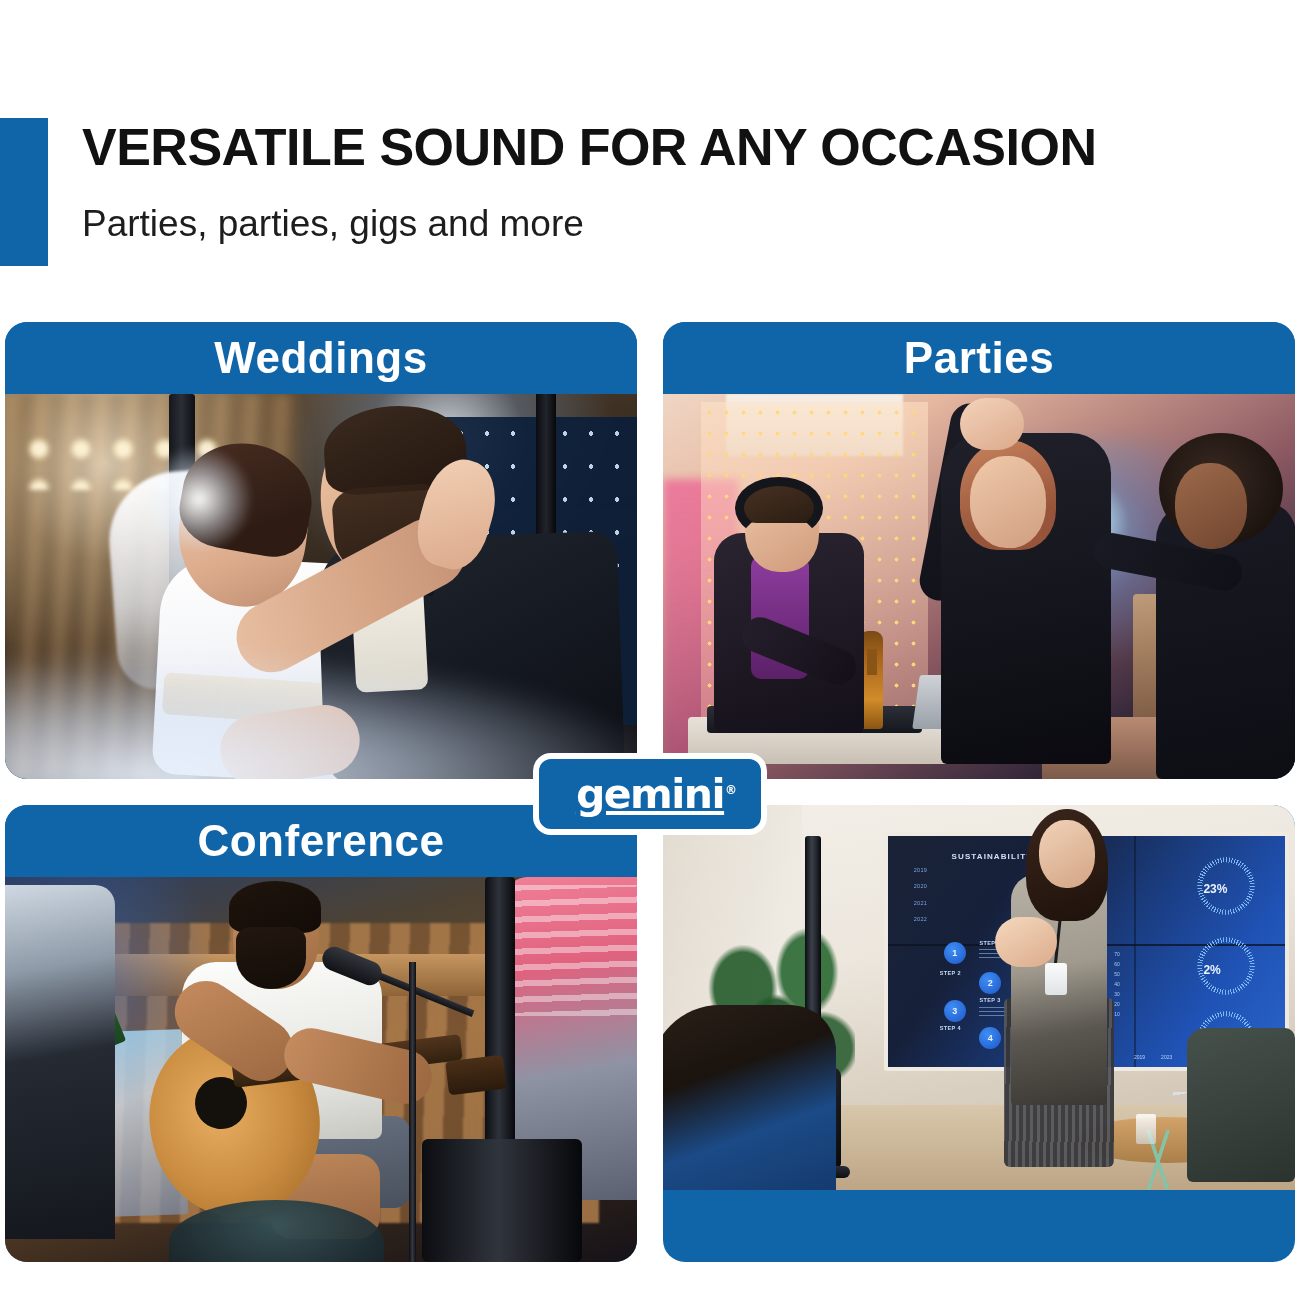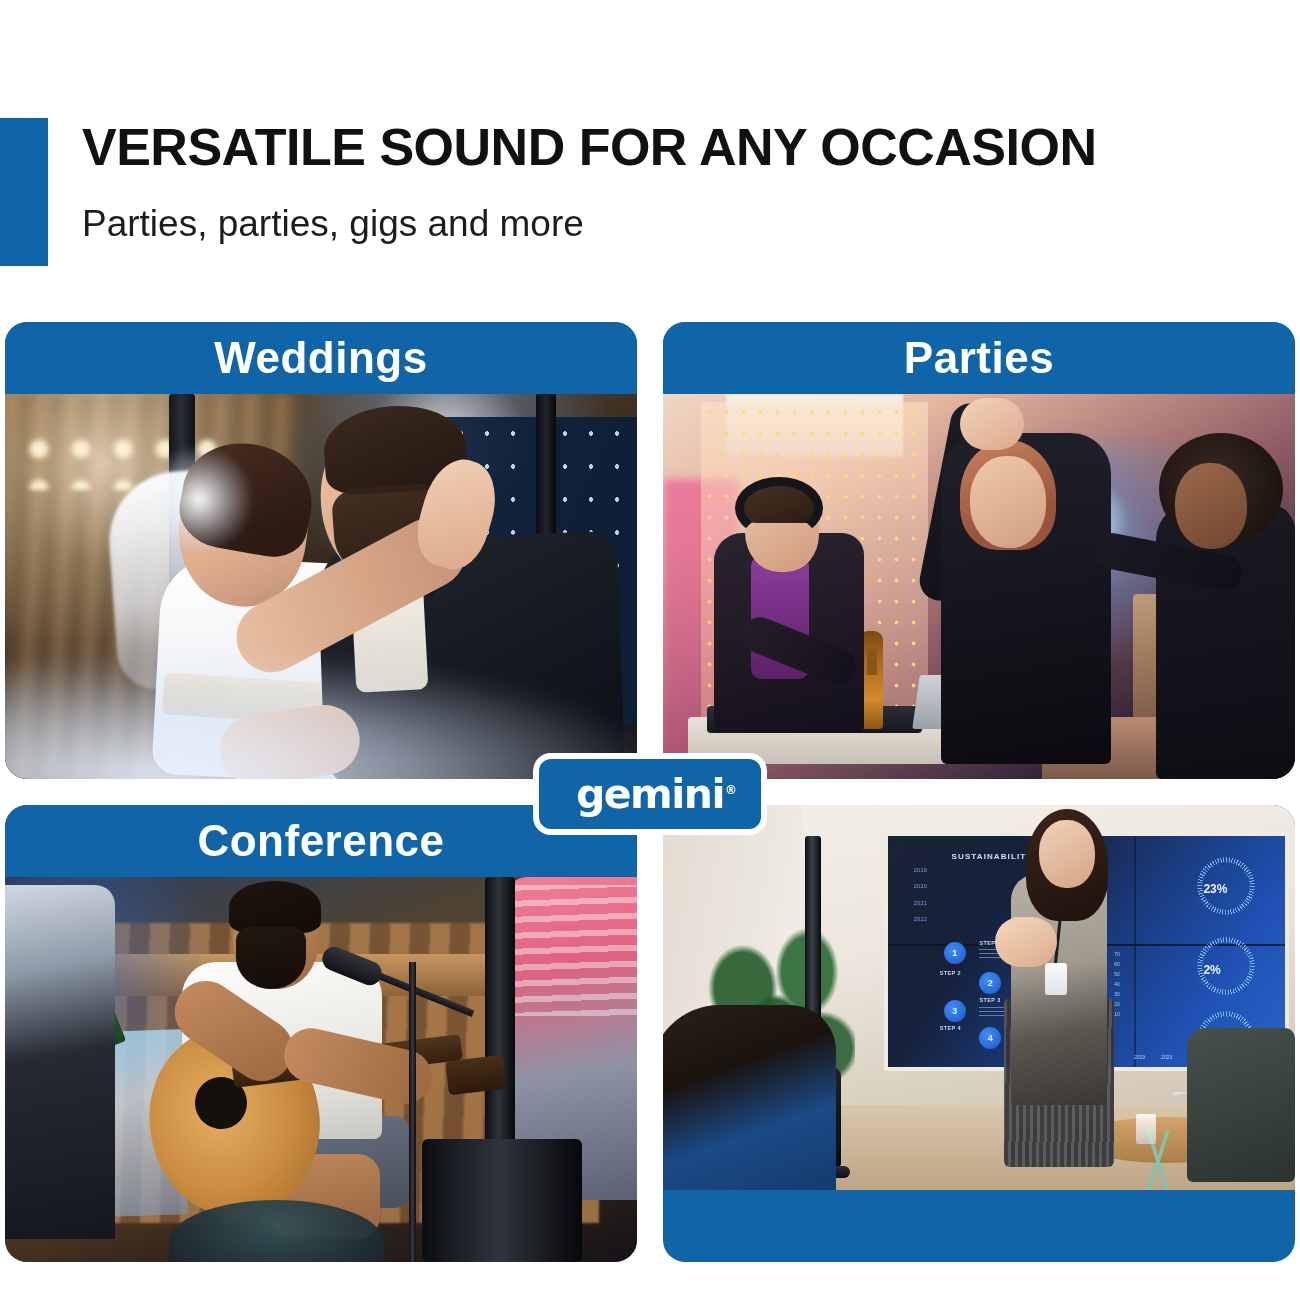--- a/index.html
+++ b/index.html
@@ -122,20 +122,21 @@
     justify-content: center;
   }
   #logo-text {
     position: relative;
     color: #ffffff;
     font-size: 41px;
     font-weight: 800;
     letter-spacing: -1.5px;
     line-height: 41px;
     font-family: "DejaVu Sans", sans-serif;
+    text-decoration: underline;
   }
   #logo-reg {
     position: absolute;
     right: -13px;
     top: -4px;
     font-size: 12px;
     font-weight: 700;
     color: #ffffff;
     letter-spacing: 0;
   }

